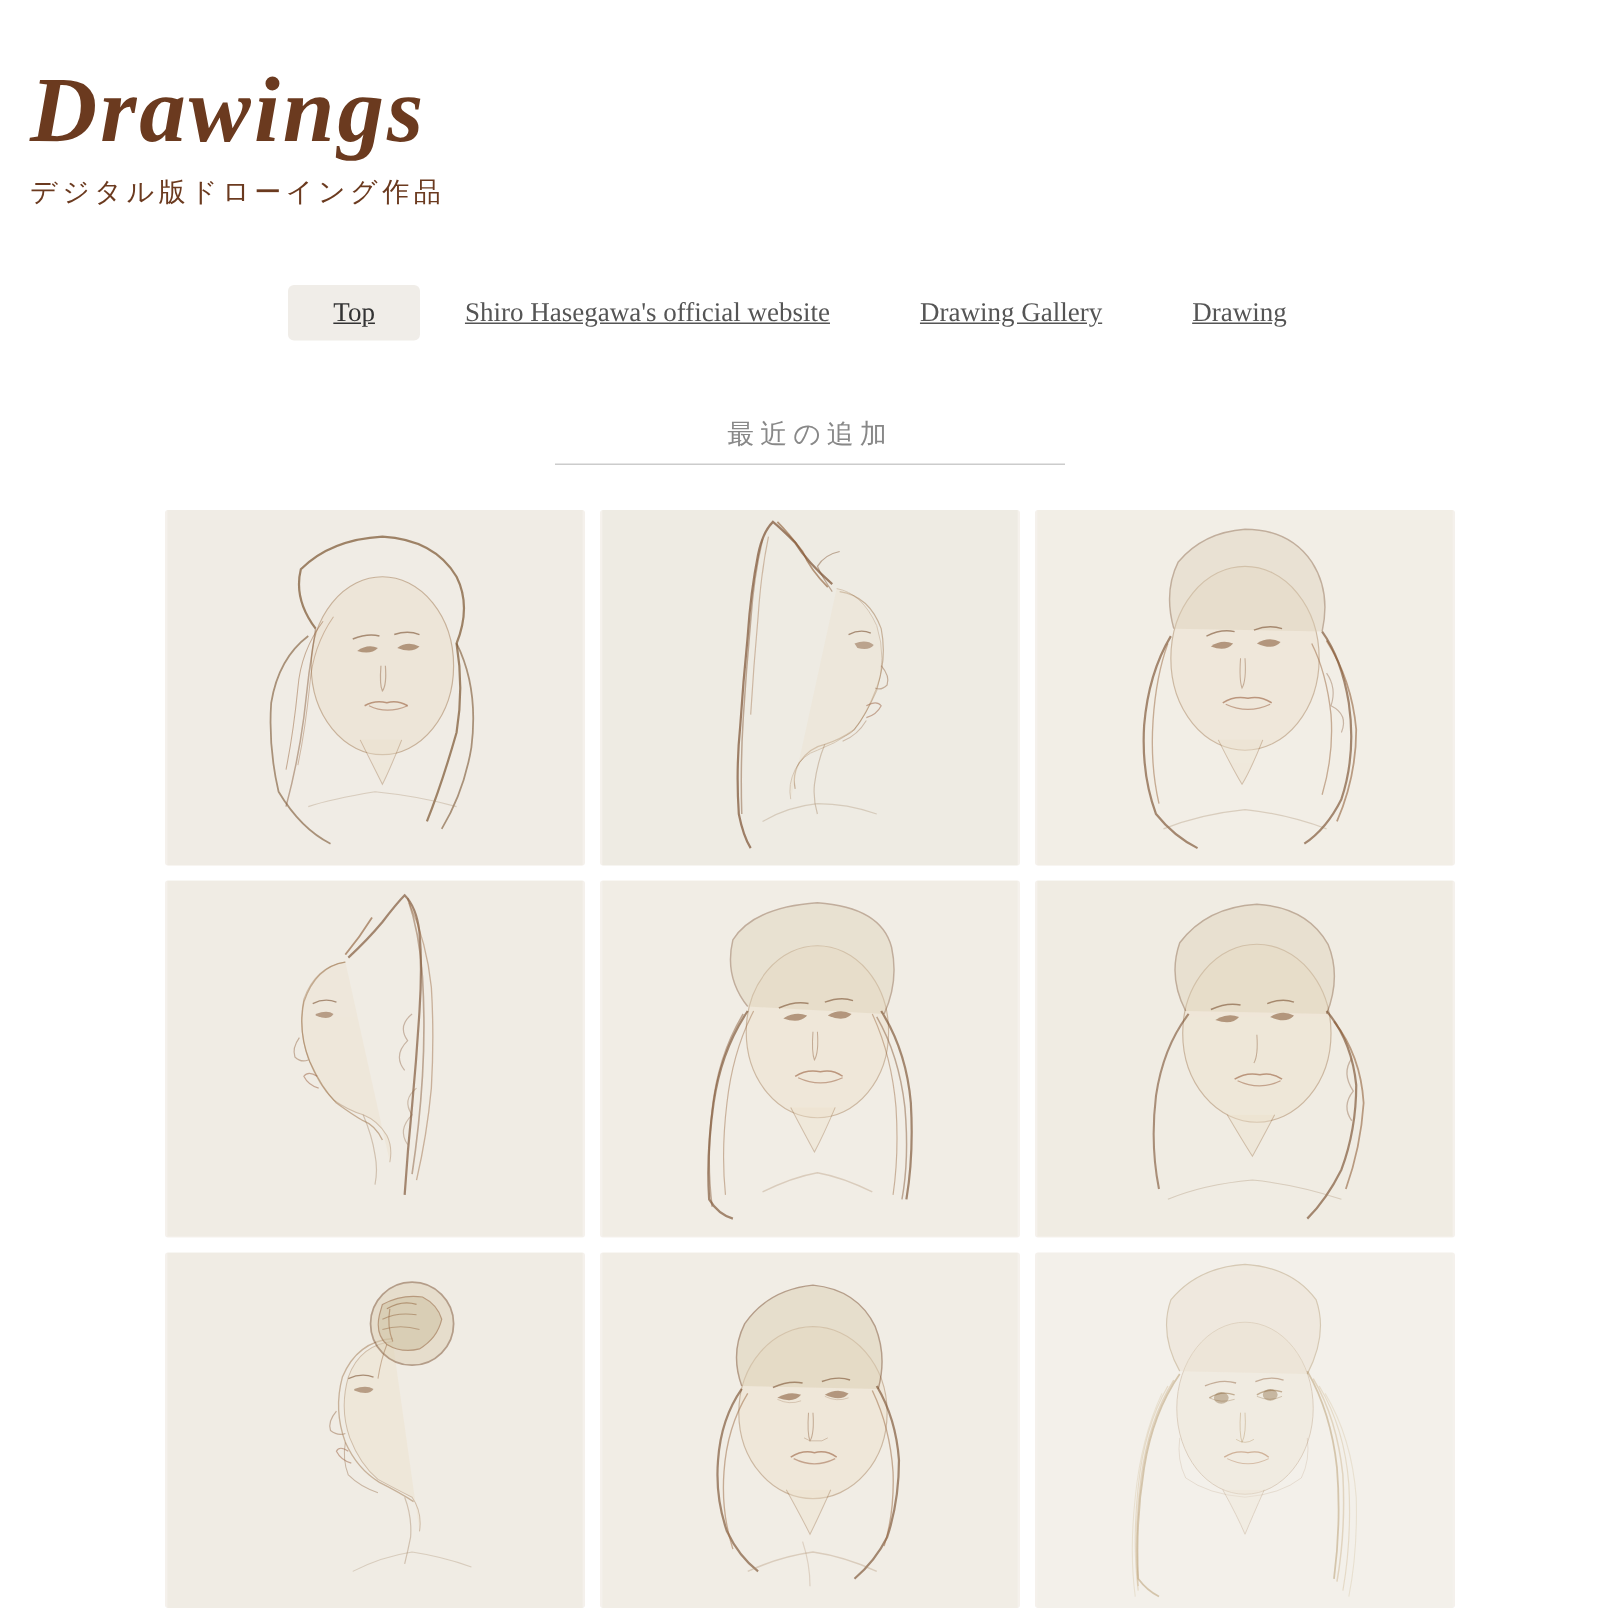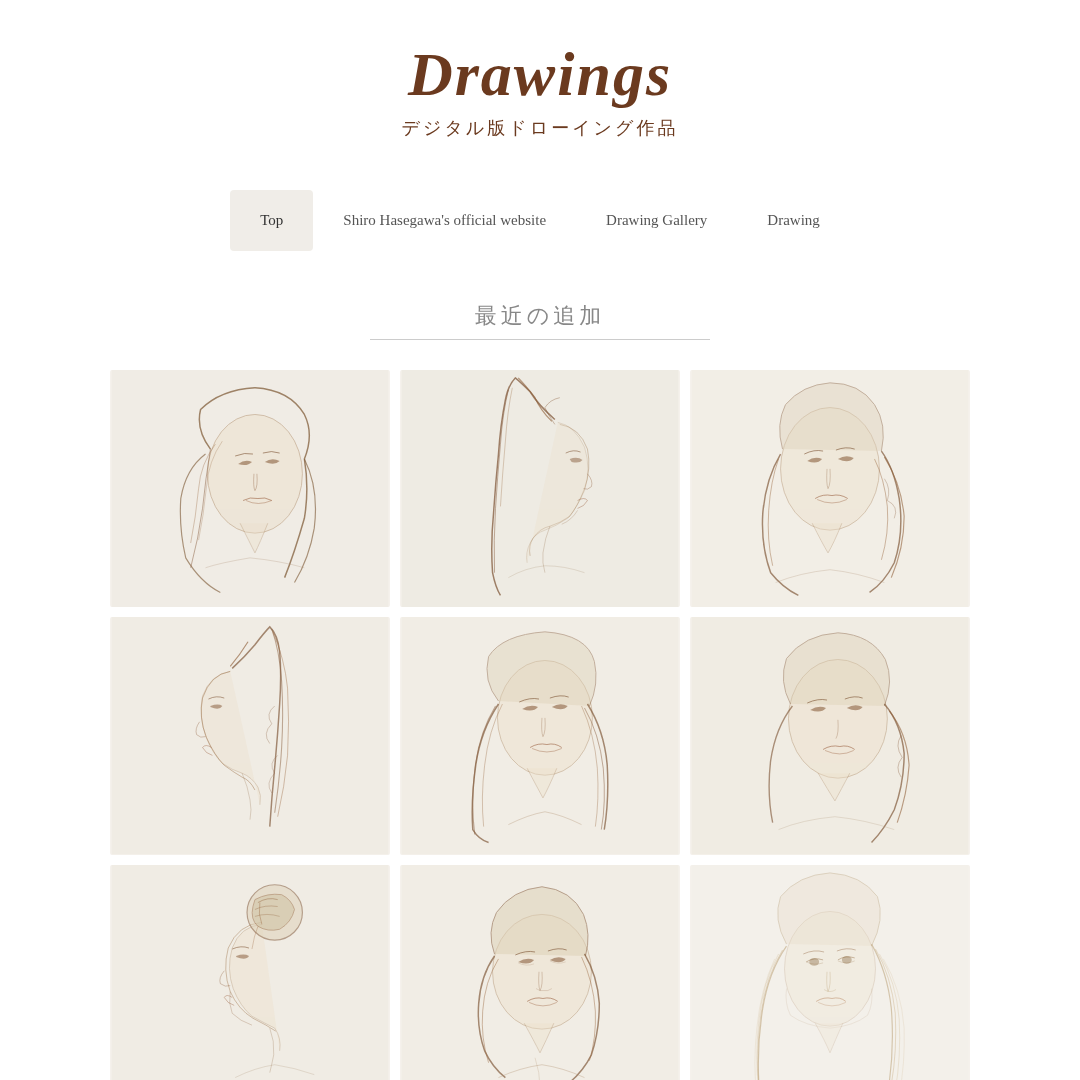--- a/index.html
+++ b/index.html
@@ -6,21 +6,20 @@
 
     body {
       background: #ffffff;
       font-family: Georgia, 'Times New Roman', serif;
       color: #333;
       width: 1080px;
       min-height: 1080px;
     }
 
     .header {
-      text-align: center;
       padding: 40px 20px 20px;
     }
 
     .site-title {
       font-size: 62px;
       font-style: italic;
       font-weight: bold;
       color: #6b3a1f;
       letter-spacing: 2px;
       line-height: 1.1;
@@ -37,42 +36,43 @@
     nav {
       display: flex;
       justify-content: center;
       align-items: center;
       gap: 0;
       margin-top: 30px;
       border-bottom: none;
     }
 
     .nav-item {
-      padding: 22px 30px;
-      font-size: 15px;
+      padding: 8px 30px;
+      font-size: 18px;
       color: #555;
       cursor: pointer;
       white-space: nowrap;
       font-family: Georgia, serif;
+      text-decoration: underline;
     }
 
     .nav-item.active {
       background: #f0ede8;
       border-radius: 4px;
       color: #333;
       font-weight: 500;
     }
 
     .section-heading {
       text-align: center;
       margin: 50px 0 10px;
     }
 
     .section-heading-text {
-      font-size: 22px;
+      font-size: 18px;
       color: #888;
       font-family: 'Hiragino Mincho Pro', 'Yu Mincho', serif;
       letter-spacing: 4px;
     }
 
     .section-divider {
       width: 340px;
       height: 1px;
       background: #ccc;
       margin: 8px auto 30px;

